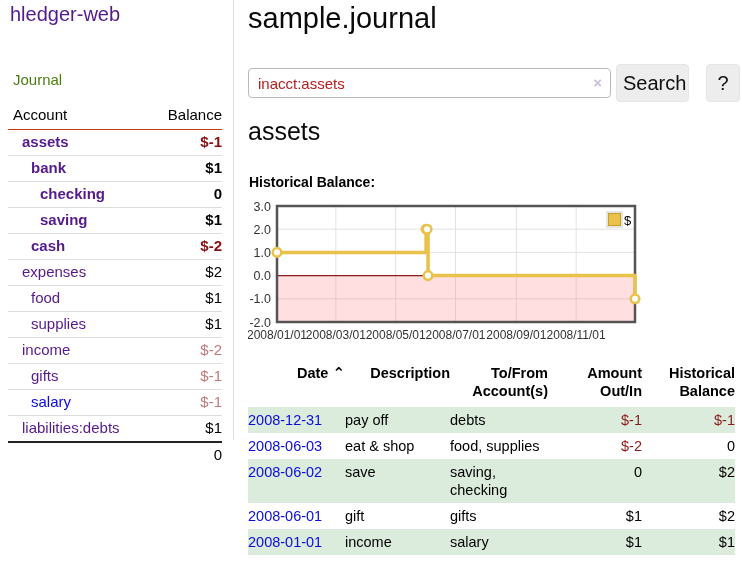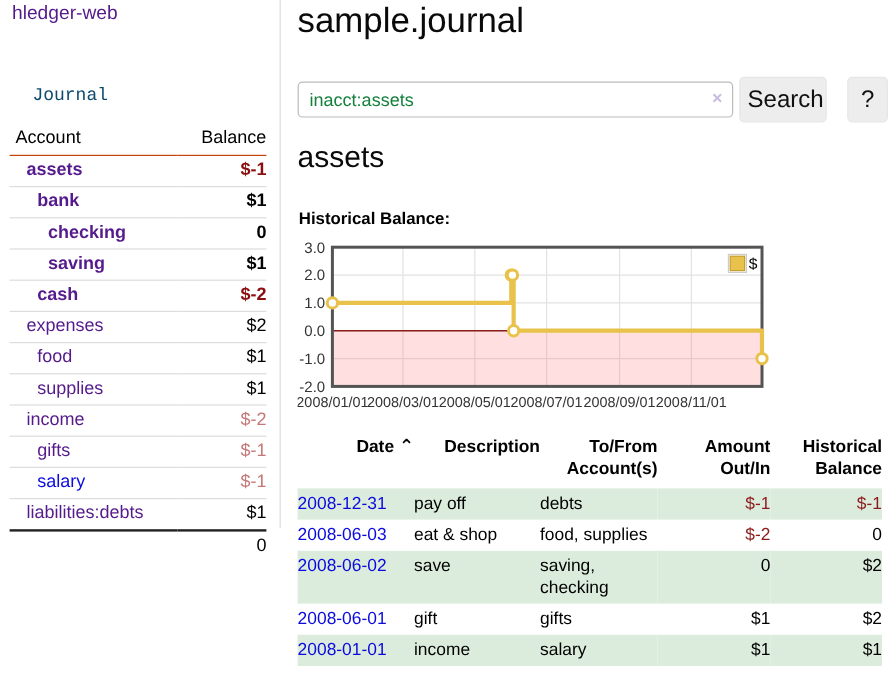--- a/index.html
+++ b/index.html
@@ -5,22 +5,22 @@
   * { box-sizing: border-box; }
   html,body { margin:0; padding:0; }
   body {
     width:742px; height:582px; position:relative; overflow:hidden;
     background:#fff; font-family:"Liberation Sans","DejaVu Sans",sans-serif;
     color:#000;
   }
   a { text-decoration:none; cursor:pointer; }
 
   
-  .brand     { position:absolute; left:10px; top:3px;  font-size:16px; color:#551a8b; }
-  .nav-link  { position:absolute; left:27px; top:71px; font-size:15px; color:#0c4a6e;font-family:Liberation Mono, monospace; }
+  .brand     { position:absolute; left:10px; top:3px;  font-size:20px; color:#551a8b; }
+  .nav-link  { position:absolute; left:13px; top:71px; font-size:15px; color:#4d7c0f; }
   .side-divider { position:absolute; left:233px; top:0; width:1px; height:440px; background:#ddd; }
 
   table.accounts {
     position:absolute; left:8px; top:103px; width:214px;
     border-collapse:collapse; font-size:15px;
   }
   table.accounts th { font-weight:400; text-align:left; padding:3px 0 6px 5px; border-bottom:1px solid #c2410c; }
   table.accounts th.bal-h { text-align:right; padding-right:0; }
   table.accounts td { padding:3px 0 4px; border-bottom:1px solid #ddd; line-height:18px; }
   table.accounts tr.total-row td { border-top:2px solid #222; border-bottom:none; }
@@ -35,21 +35,21 @@
   .neg-soft   { color:#c47878; }
 
   
   .main { position:absolute; left:248px; top:0; width:494px; height:582px; }
   h1.page-title { position:absolute; top:2px; left:0; margin:0; font-size:29px; font-weight:400; color:#0a0a0a; letter-spacing:0; }
 
   .search-row { position:absolute; top:62px; left:0; width:494px; height:42px; display:flex; align-items:center; }
   .search-wrap { position:relative; width:363px; height:30px; }
   .search-input {
     width:363px; height:30px; border:1px solid #bbb; border-radius:4px;
-    font-family:inherit; font-size:15px; color:#15803d; padding:0 26px 0 9px; outline:none;
+    font-family:inherit; font-size:15px; color:#b91c1c; padding:0 26px 0 9px; outline:none;
   }
   .clear-icon {
     position:absolute; right:9px; top:6px; font-size:15px; font-weight:700;
     color:#c9bedd; cursor:pointer; line-height:18px;
   }
   .btn {
     height:38px; border:1px solid #e6e6e6; background:#ededed; border-radius:4px;
     font-family:inherit; font-size:20px; color:#111; cursor:pointer;
   }
   .btn.search-btn { margin-left:5px; width:73px; }

